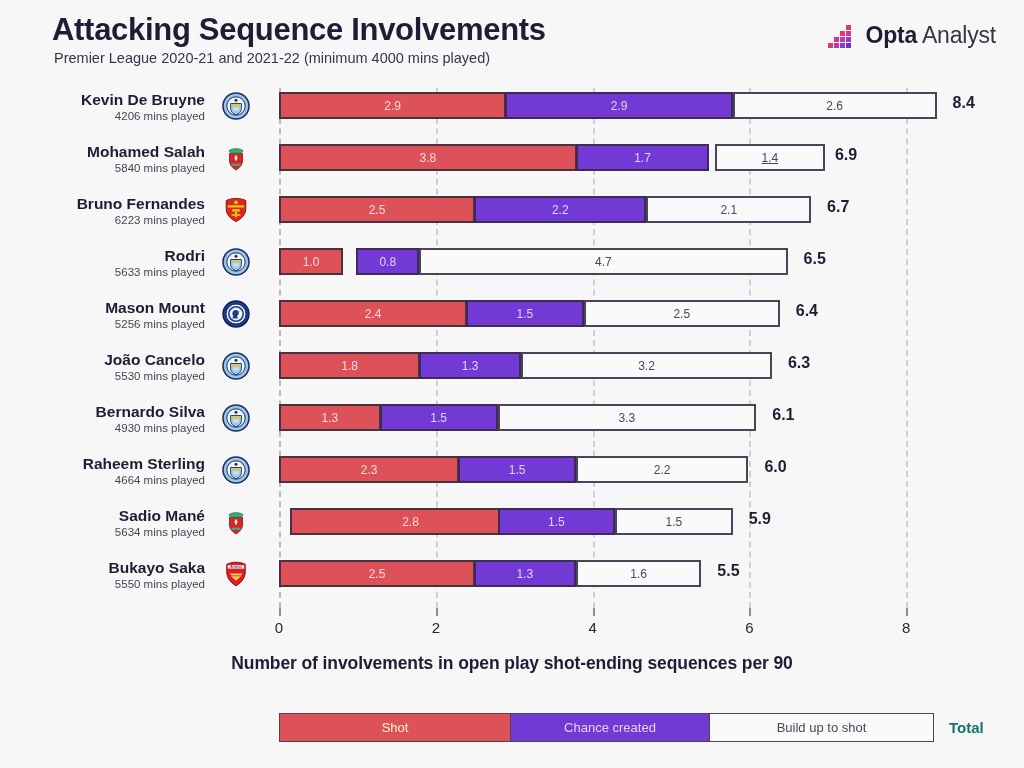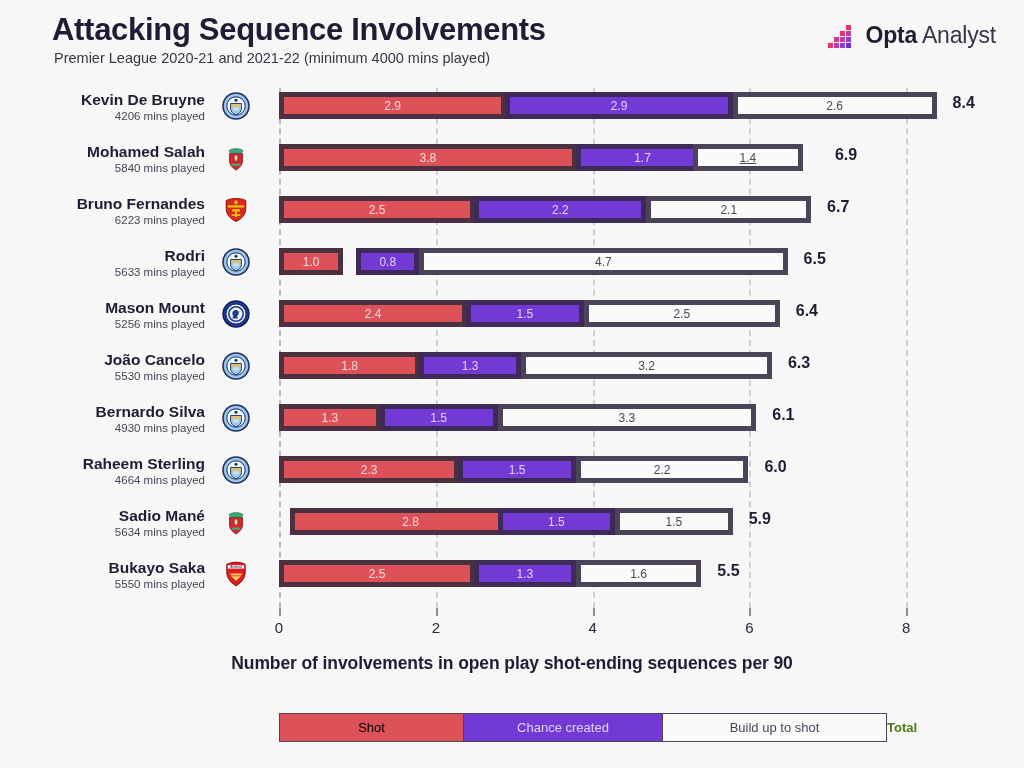--- a/index.html
+++ b/index.html
@@ -116,21 +116,21 @@
   .bar {
     position: absolute;
     top: 4px;
     height: 27px;
   }
   .seg {
     position: absolute;
     top: 0;
     height: 27px;
     box-sizing: border-box;
-    border: 5px solid #6d28d9;
+    border: 2px solid #6d28d9;
     display: flex;
     align-items: center;
     justify-content: center;
     font-size: 12px;
     overflow: hidden;
   }
   .seg.shot {
     background: #dd5158;
     color: #fadadd;
     border-color: #4b3140;
@@ -198,27 +198,28 @@
   }
   .legend-seg {
     height: 29px;
     box-sizing: border-box;
     border: 1px solid #4b4459;
     display: flex;
     align-items: center;
     justify-content: center;
     font-size: 13px;
   }
-  .legend-seg.shot { background: #dd5158; color: #000000; width: 185px; }
+  .legend-seg.shot { background: #dd5158; color: #fef9c3; width: 232px; }
   .legend-seg.chance { background: #7239d4; color: #e0d2f6; width: 199px; border-left: none; }
   .legend-seg.buildup { background: #fafafb; color: #4c4558; width: 224px; border-left: none; }
   #legend-total {
-    font-size: 13px;
+    margin-left: 15px;
+    font-size: 15px;
     font-weight: bold;
-    color: #4d7c0f;
+    color: #0f766e;
     white-space: nowrap;
   }
 </style>
 </head>
 <body>
 
 <div id="header">
   <div id="chart-title">Attacking Sequence Involvements</div>
   <div id="chart-subtitle">Premier League 2020-21 and 2021-22 (minimum 4000 mins played)</div>
 
@@ -276,21 +277,21 @@
         <svg viewBox="0 0 28 28">
           <path d="M7.5 9.5h13v7.5c0 4-3.2 7-6.5 9-3.3-2-6.5-5-6.5-9z" fill="#d8232a" stroke="#8e1418" stroke-width="0.8"></path>
           <path d="M7 6.5c2-1.3 4.2-1.8 7-1.8s5 .5 7 1.8c-.6 1.5-1.2 2.3-2 2.7H9c-.8-.4-1.4-1.2-2-2.7z" fill="#3aab7a" stroke="#1f6b4b" stroke-width="0.7"></path>
           <path d="M12.6 11.8c.6-1 2.2-1 2.8 0 .9 1.5.7 3.8-1.4 6-2.1-2.2-2.3-4.5-1.4-6z" fill="#f6e7b0" stroke="#8e1418" stroke-width="0.6"></path>
           <rect x="9.5" y="19.6" width="9" height="2.2" fill="#3aab7a"></rect>
         </svg>
       </div>
       <div class="bar" style="left: 279px; width: 540.96px;">
         <div class="seg shot" style="left: 0px; width: 297.92px;">3.8</div>
         <div class="seg chance" style="left: 297.92px; width: 133.28px; margin-left: -1px;">1.7</div>
-        <div class="seg buildup" style="left: 415px; width: 109.76px; margin-left: -1px; text-decoration: underline;">1.4</div>
+        <div class="seg buildup" style="left: 437px; width: 109.76px; margin-left: -1px; text-decoration: underline;">1.4</div>
       </div>
       <div class="total-label" style="left: 834.96px;">6.9</div>
     </div>
     <div class="row" style="top: 104px;">
       <div class="player-label">
         <div class="player-name">Bruno Fernandes</div>
         <div class="player-mins">6223 mins played</div>
       </div>
       <div class="badge">
         <svg viewBox="0 0 28 28">

